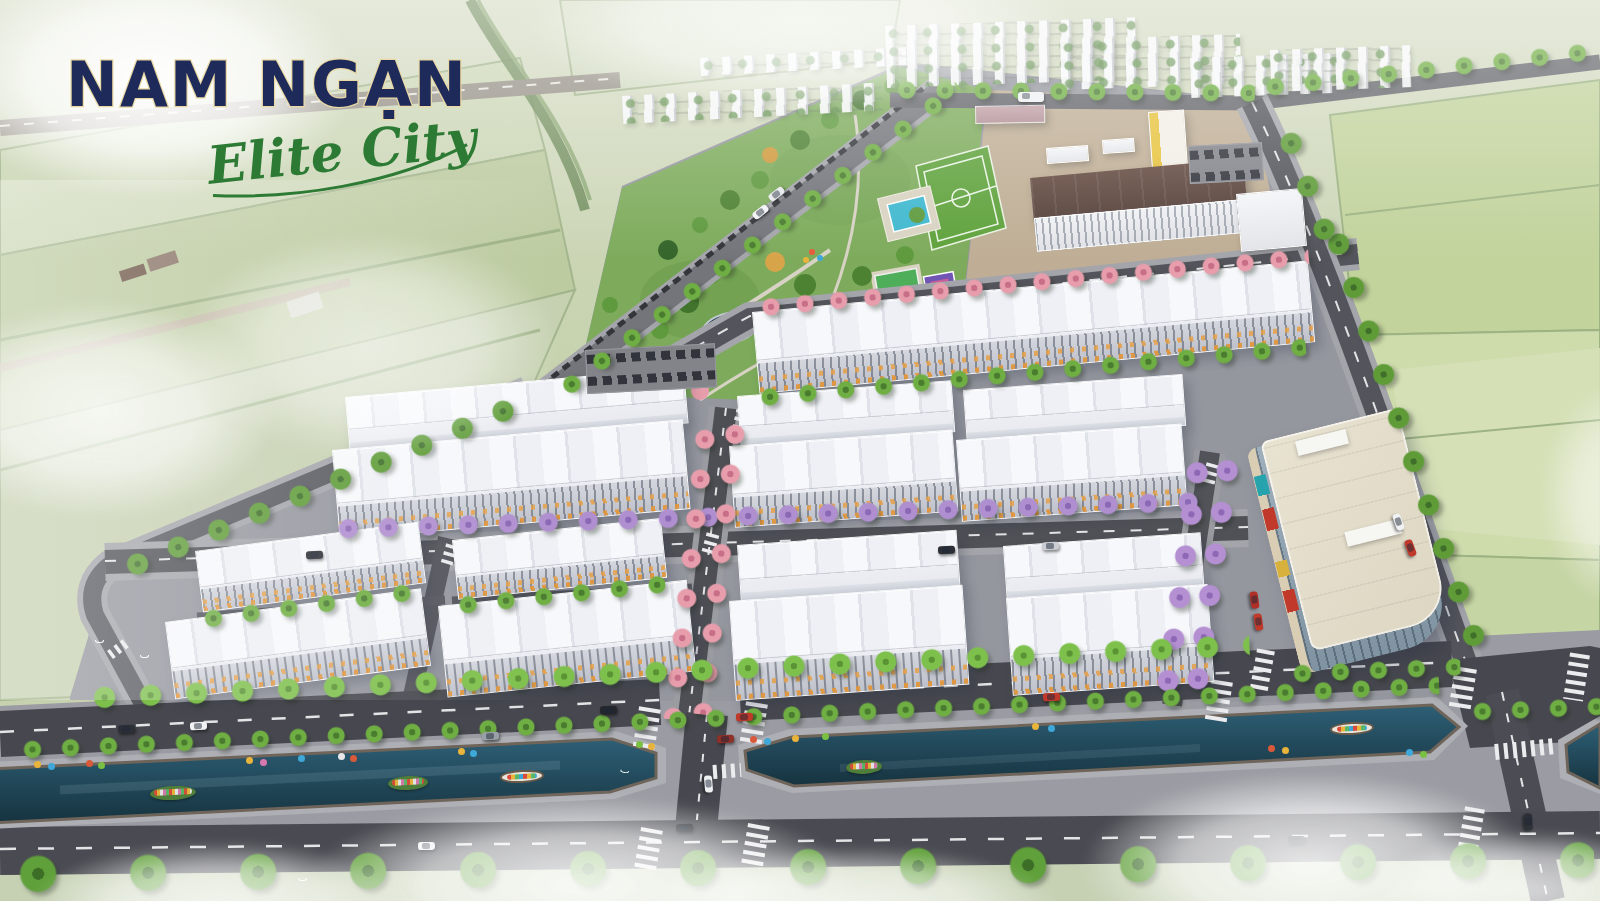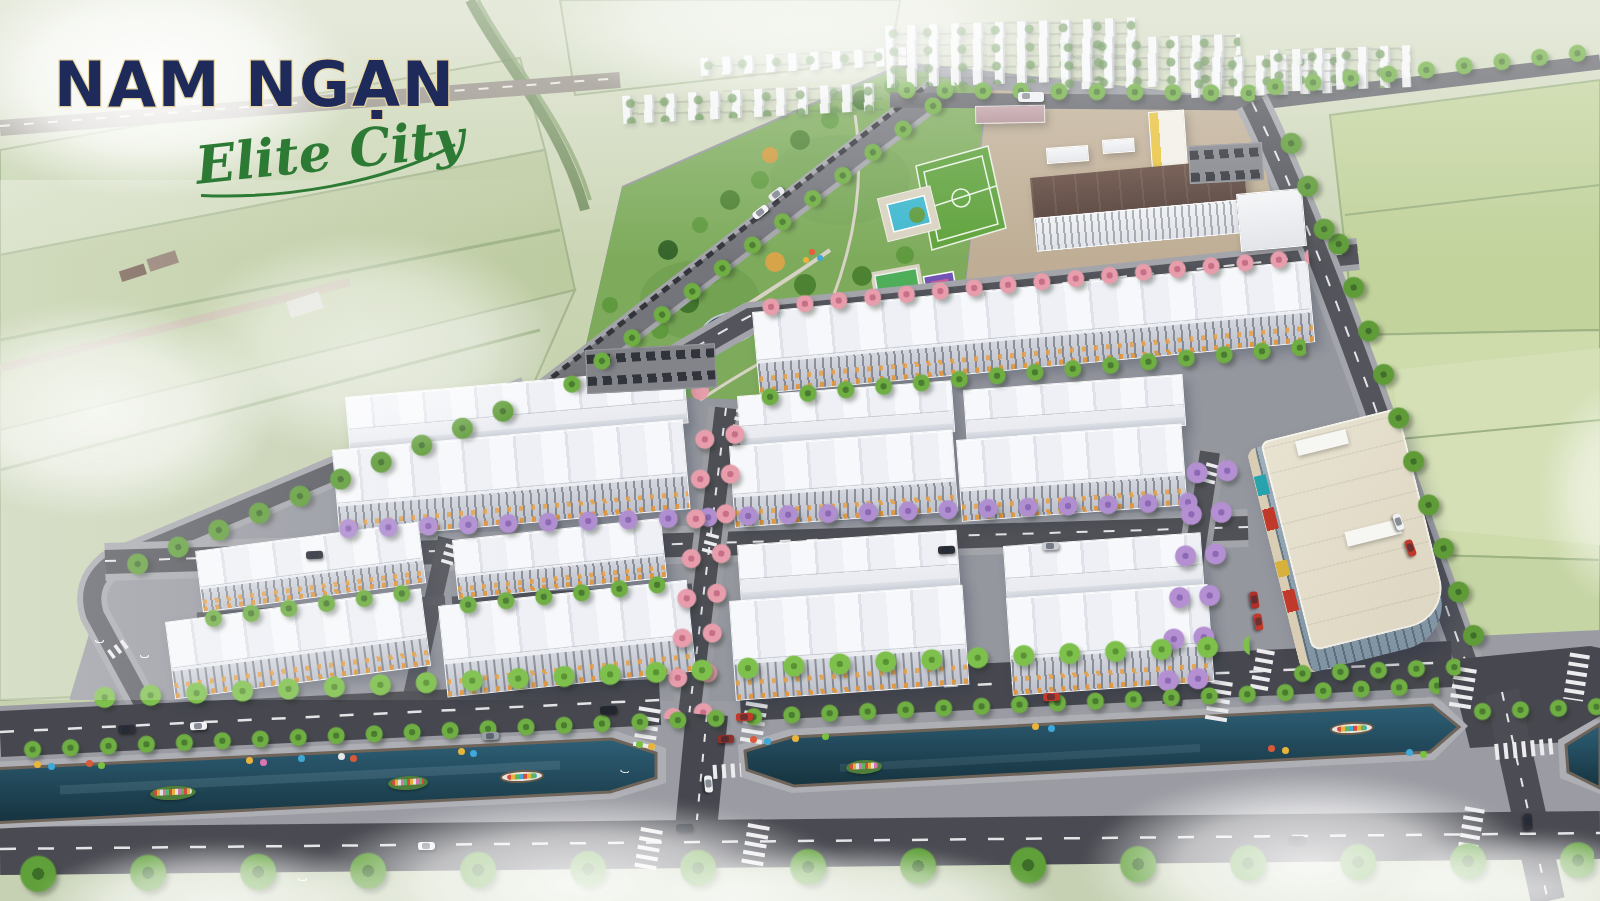--- a/index.html
+++ b/index.html
@@ -365,21 +365,21 @@
   <div class="cloud" style="left:-80px;top:300px;width:360px;height:220px;opacity:.8"></div>
   <div class="cloud" style="left:180px;top:230px;width:380px;height:230px;opacity:.6"></div>
   <div class="cloud" style="left:520px;top:-60px;width:560px;height:170px;opacity:.7"></div>
   <div class="cloud" style="left:300px;top:795px;width:560px;height:180px;opacity:.9"></div>
   <div class="cloud" style="left:30px;top:840px;width:380px;height:130px;opacity:.8"></div>
   <div class="cloud" style="left:640px;top:845px;width:420px;height:120px;opacity:.75"></div>
   <div class="cloud" style="left:1080px;top:770px;width:460px;height:190px;opacity:.9"></div>
   <div class="cloud" style="left:1380px;top:830px;width:300px;height:120px;opacity:.8"></div>
   <div class="cloud" style="left:1540px;top:380px;width:170px;height:230px;opacity:.6"></div>
 
-  <div class="logo" style="left:48px;top:40px;width:440px;height:160px">
+  <div class="logo" style="left:60px;top:40px;width:440px;height:160px">
     <svg width="440" height="160" viewBox="0 0 440 160">
       <text class="brand-main" x="6" y="66" font-size="62" fill="#1d2a5a" stroke="#ead9a4" stroke-width="2.4" paint-order="stroke" style="paint-order:stroke">NAM NGẠN</text>
       <text class="brand-script" x="148" y="130" font-size="52" fill="#2c7a33" transform="rotate(-6 280 120)">Elite City</text>
       <path d="M150,142 C230,154 330,150 408,118" stroke="#2c7a33" stroke-width="3" fill="none" transform="rotate(-6 280 120)"></path>
     </svg>
   </div>
 
 </div>
 
 </body></html>

